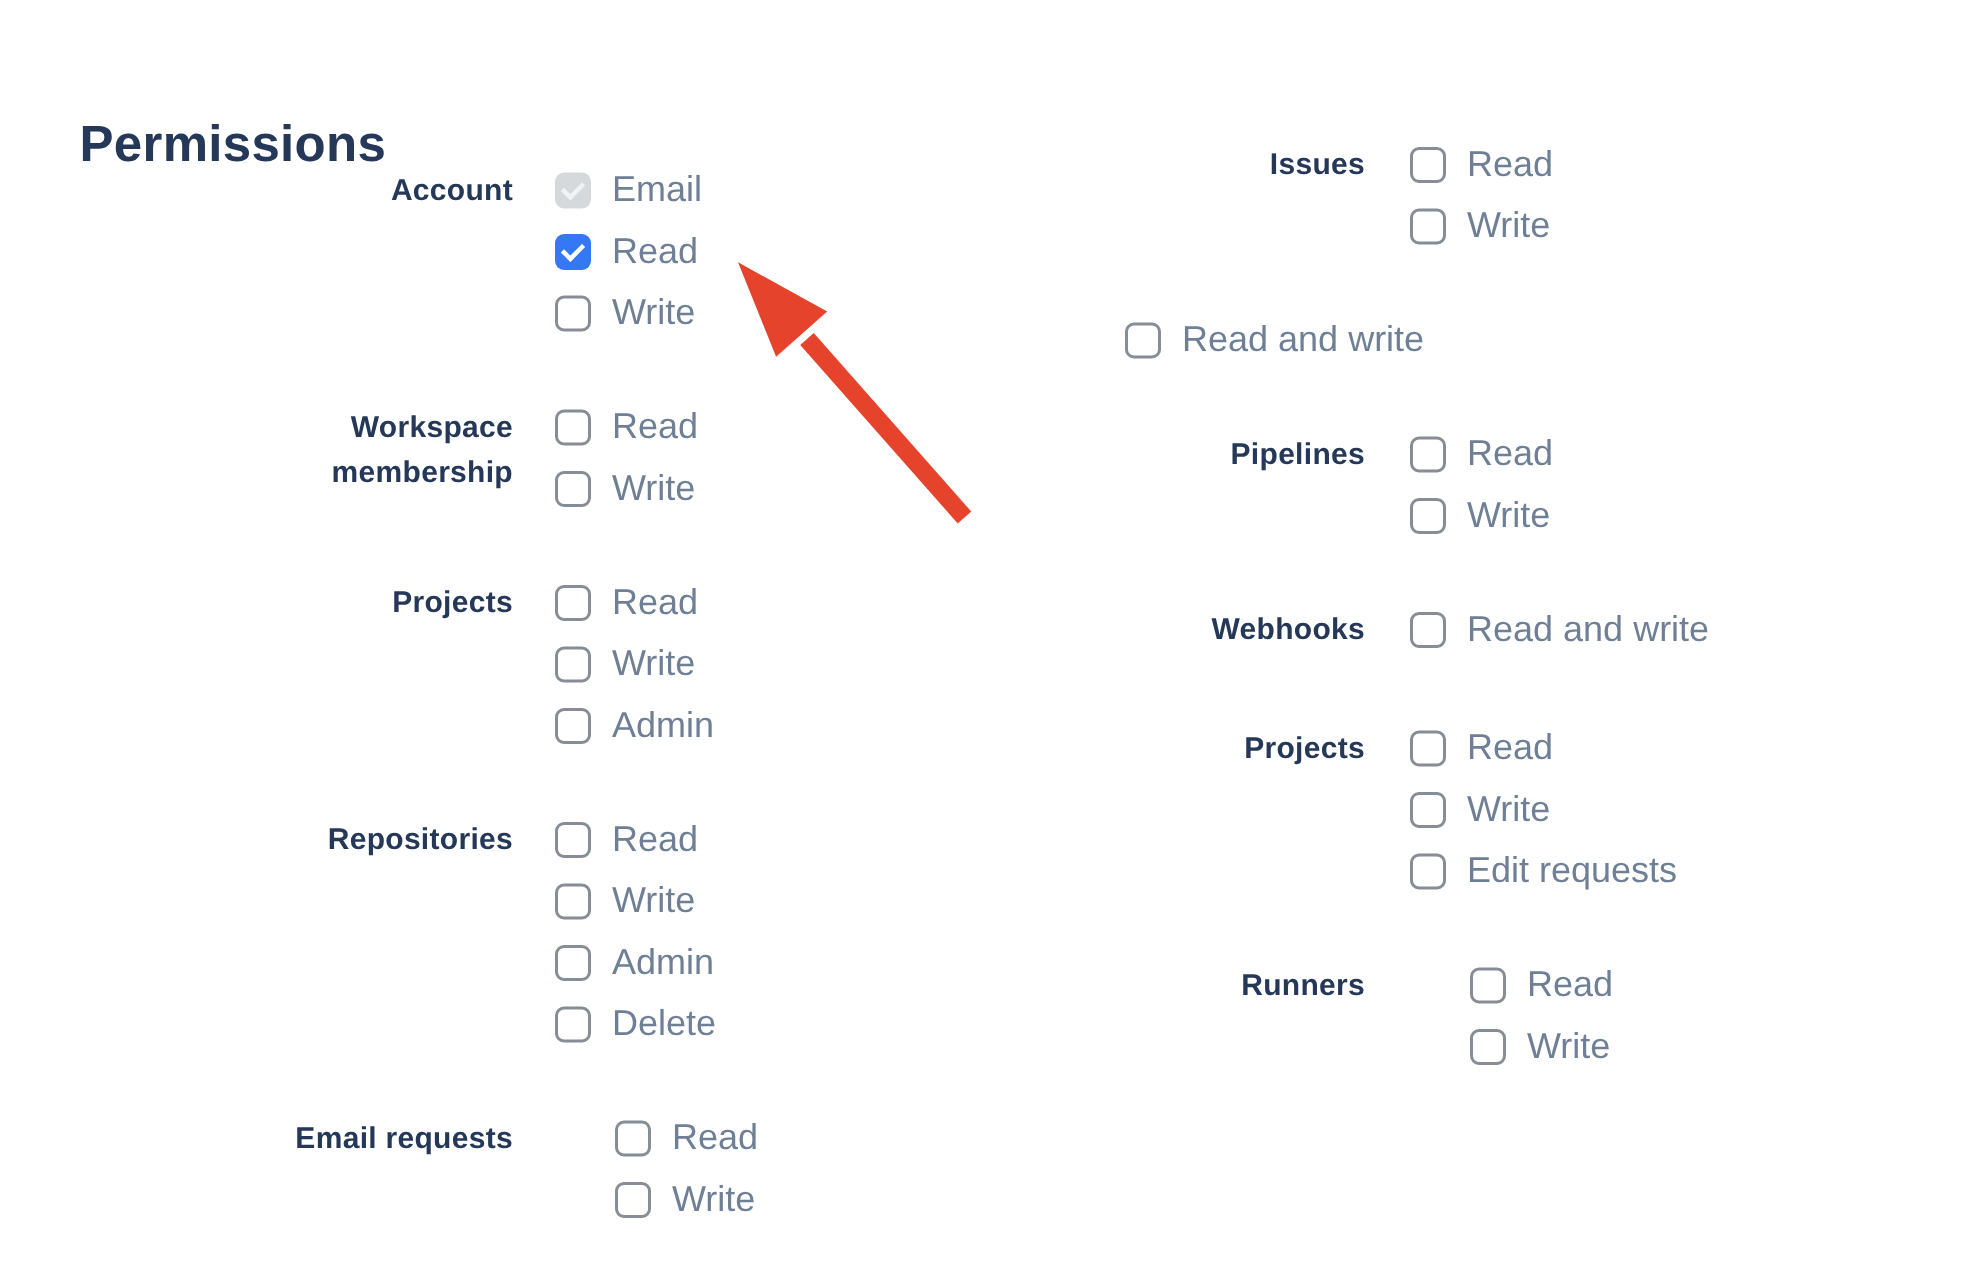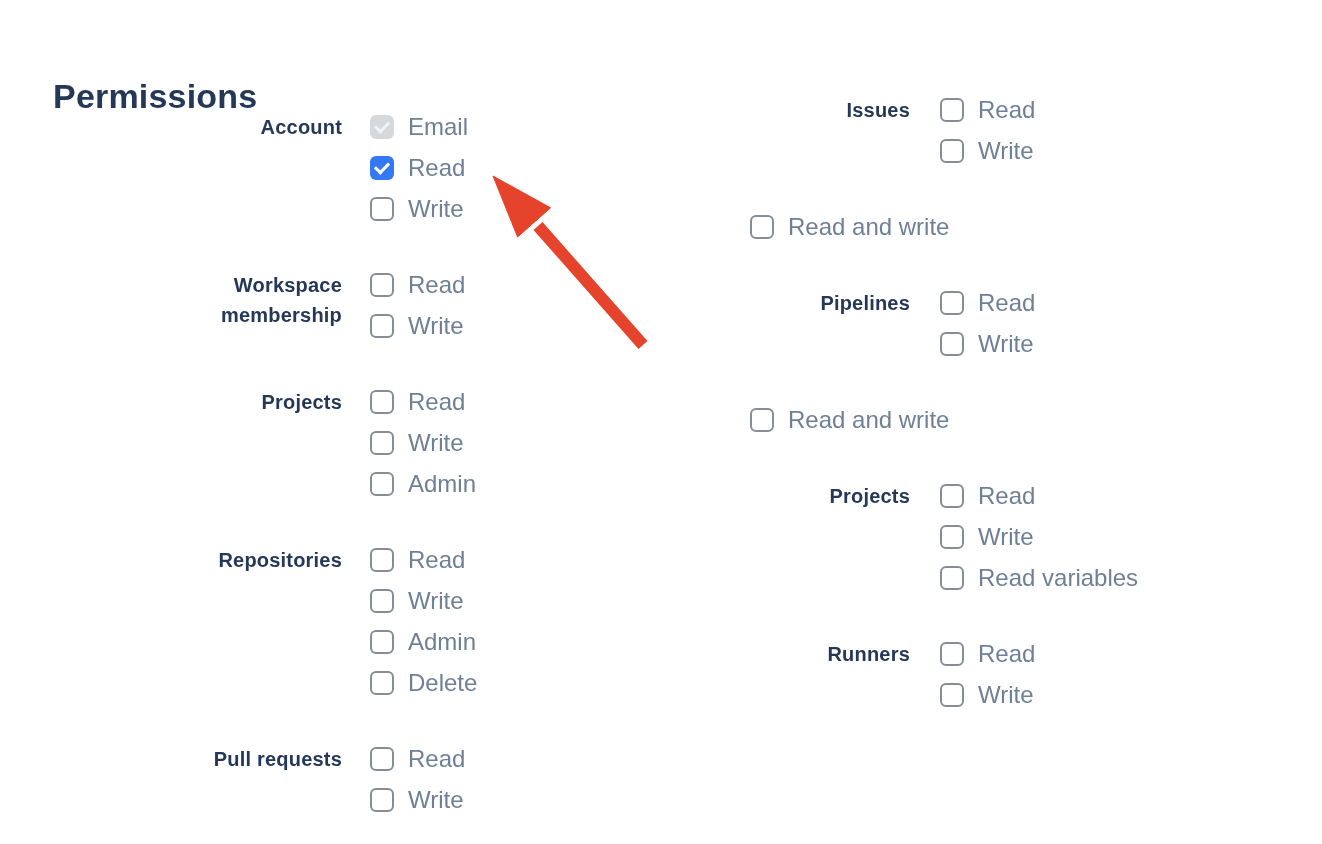--- a/index.html
+++ b/index.html
@@ -29,21 +29,21 @@
     font-size: 34px;
     font-weight: 700;
     color: var(--navy);
     letter-spacing: 0.2px;
   }
   .perm-col { position: absolute; }
   #left-col  { left: 142px; top: 115px; }
   #right-col { left: 750px; top: 98px; }
 
   .perm-section { display: flex; align-items: flex-start; margin-bottom: 52px; }
-  .perm-section:last-child { margin-bottom: 0; }
+  .perm-section:last-child { margin-bottom: 0; gap: 40px; }
 
   .perm-label {
     text-align: right;
     font-weight: 700;
     font-size: 20px;
     line-height: 30px;
     color: var(--navy);
     margin-top: -3px;
     letter-spacing: 0.2px;
   }
@@ -158,21 +158,21 @@
           <span class="checkbox unchecked"></span>
           <span class="check-label">Admin</span>
         </label>
         <label class="check-row">
           <span class="checkbox unchecked"></span>
           <span class="check-label">Delete</span>
         </label>
       </div>
     </div>
     <div class="perm-section">
-      <div class="perm-label">Pull requests</div>
+      <div class="perm-label">Email requests</div>
       <div class="perm-checks">
         <label class="check-row">
           <span class="checkbox unchecked"></span>
           <span class="check-label">Read</span>
         </label>
         <label class="check-row">
           <span class="checkbox unchecked"></span>
           <span class="check-label">Write</span>
         </label>
       </div>
@@ -207,41 +207,42 @@
           <span class="checkbox unchecked"></span>
           <span class="check-label">Read</span>
         </label>
         <label class="check-row">
           <span class="checkbox unchecked"></span>
           <span class="check-label">Write</span>
         </label>
       </div>
     </div>
     <div class="perm-section">
+      <div class="perm-label">Webhooks</div>
       <div class="perm-checks">
         <label class="check-row">
           <span class="checkbox unchecked"></span>
           <span class="check-label">Read and write</span>
         </label>
       </div>
     </div>
     <div class="perm-section">
       <div class="perm-label">Projects</div>
       <div class="perm-checks">
         <label class="check-row">
           <span class="checkbox unchecked"></span>
           <span class="check-label">Read</span>
         </label>
         <label class="check-row">
           <span class="checkbox unchecked"></span>
           <span class="check-label">Write</span>
         </label>
         <label class="check-row">
           <span class="checkbox unchecked"></span>
-          <span class="check-label">Read variables</span>
+          <span class="check-label">Edit requests</span>
         </label>
       </div>
     </div>
     <div class="perm-section">
       <div class="perm-label">Runners</div>
       <div class="perm-checks">
         <label class="check-row">
           <span class="checkbox unchecked"></span>
           <span class="check-label">Read</span>
         </label>

